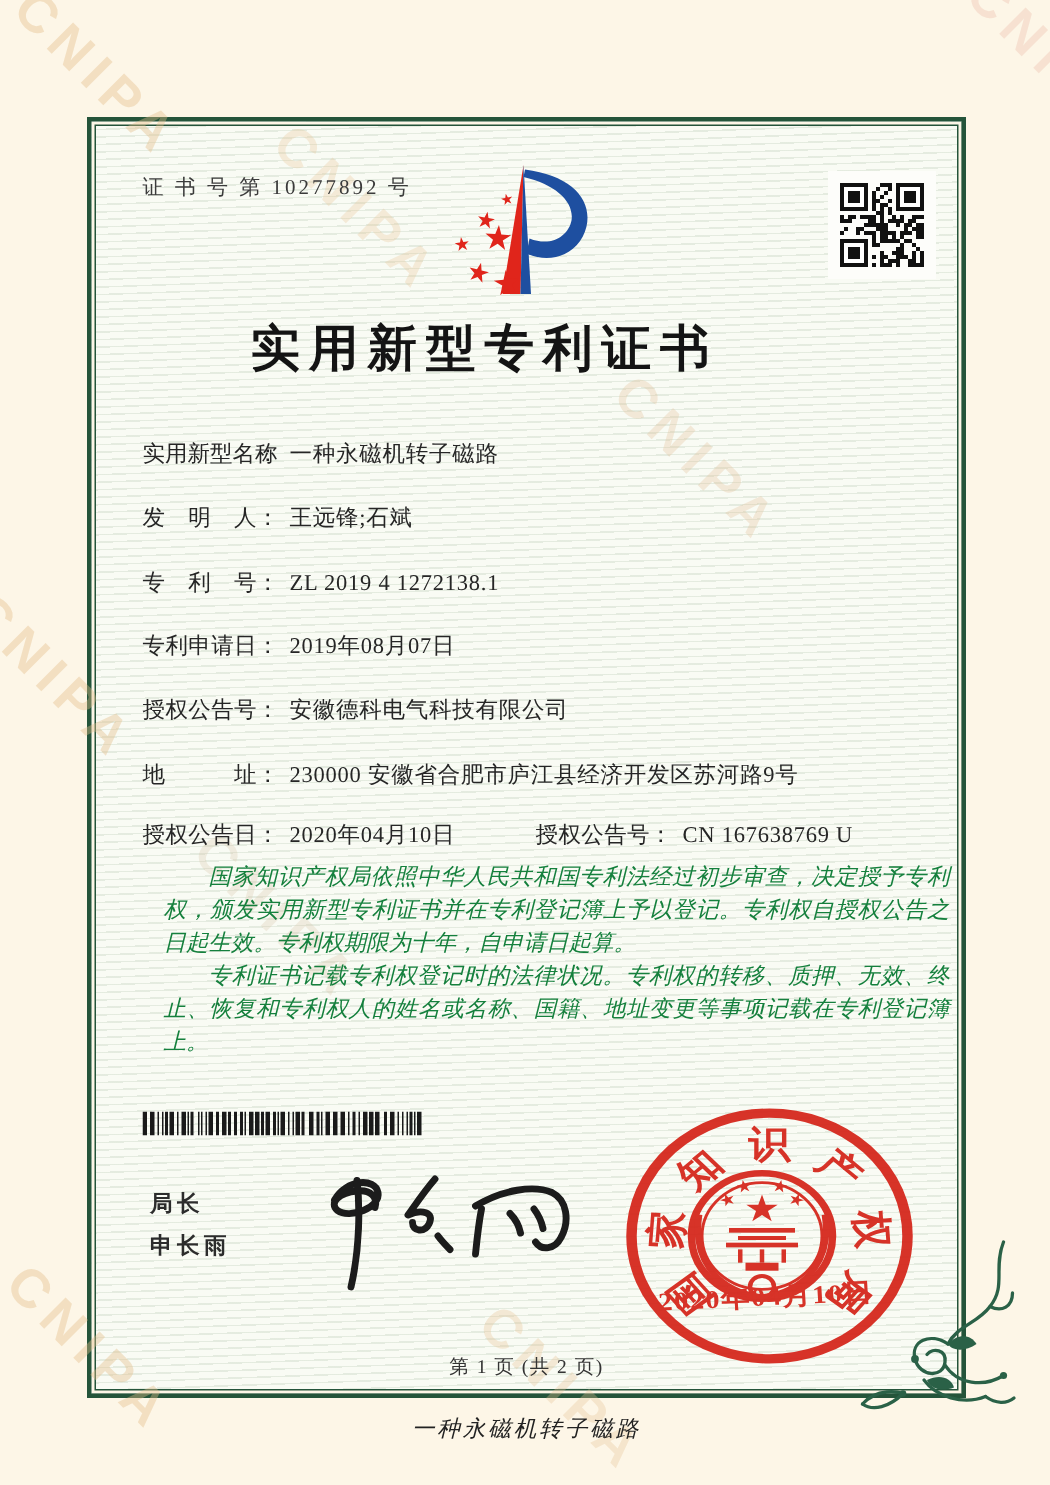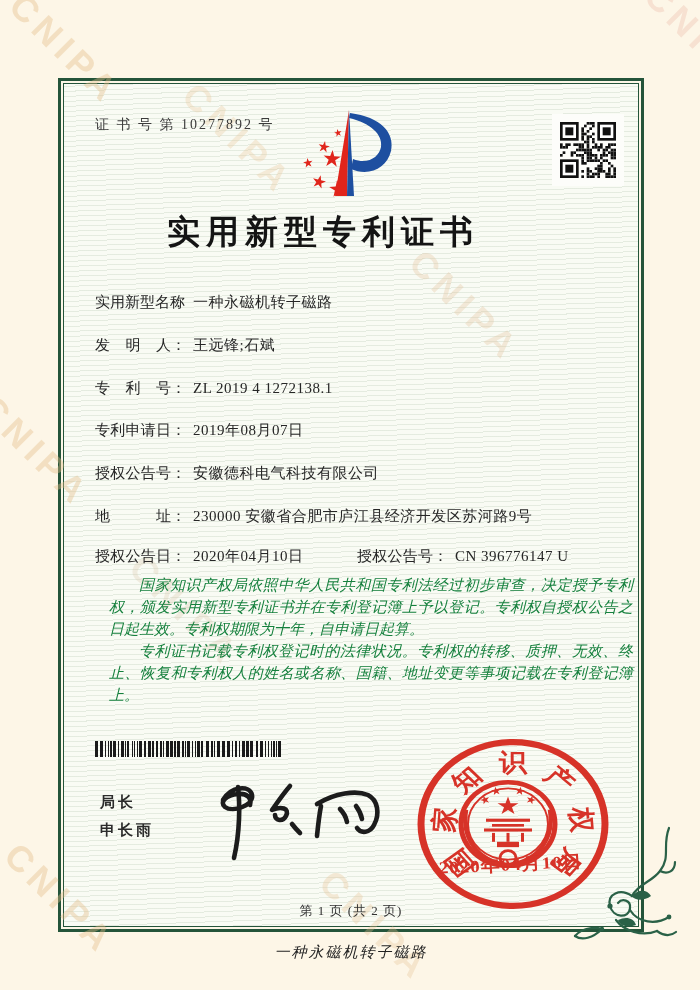--- a/index.html
+++ b/index.html
@@ -274,21 +274,21 @@
   </div>
   <div class="row r5">
     <span class="flabel">授权公告号</span><span class="colon">：</span><span class="fvalue">安徽德科电气科技有限公司</span>
   </div>
   <div class="row r6">
     <span class="flabel">地址</span><span class="colon">：</span><span class="fvalue">230000 安徽省合肥市庐江县经济开发区苏河路9号</span>
   </div>
   <div class="row r7">
     <span class="flabel">授权公告日</span><span class="colon">：</span><span class="fvalue">2020年04月10日</span>
     <span class="pair2">
-      <span class="flabel">授权公告号</span><span class="colon">：</span><span class="fvalue">CN 396776147 U</span>
+      <span class="flabel">授权公告号</span><span class="colon">：</span><span class="fvalue">CN 167638769 U</span>
     </span>
   </div>
 
   <div class="legal">
     <p>国家知识产权局依照中华人民共和国专利法经过初步审查，决定授予专利权，颁发实用新型专利证书并在专利登记簿上予以登记。专利权自授权公告之日起生效。专利权期限为十年，自申请日起算。</p>
     <p>专利证书记载专利权登记时的法律状况。专利权的转移、质押、无效、终止、恢复和专利权人的姓名或名称、国籍、地址变更等事项记载在专利登记簿上。</p>
   </div>
 
   <svg id="barcode" class="barcode" width="190" height="16" viewBox="0 0 190 16">
       <rect x="0" y="0" width="3" height="16" fill="#1a1a1a"></rect>

